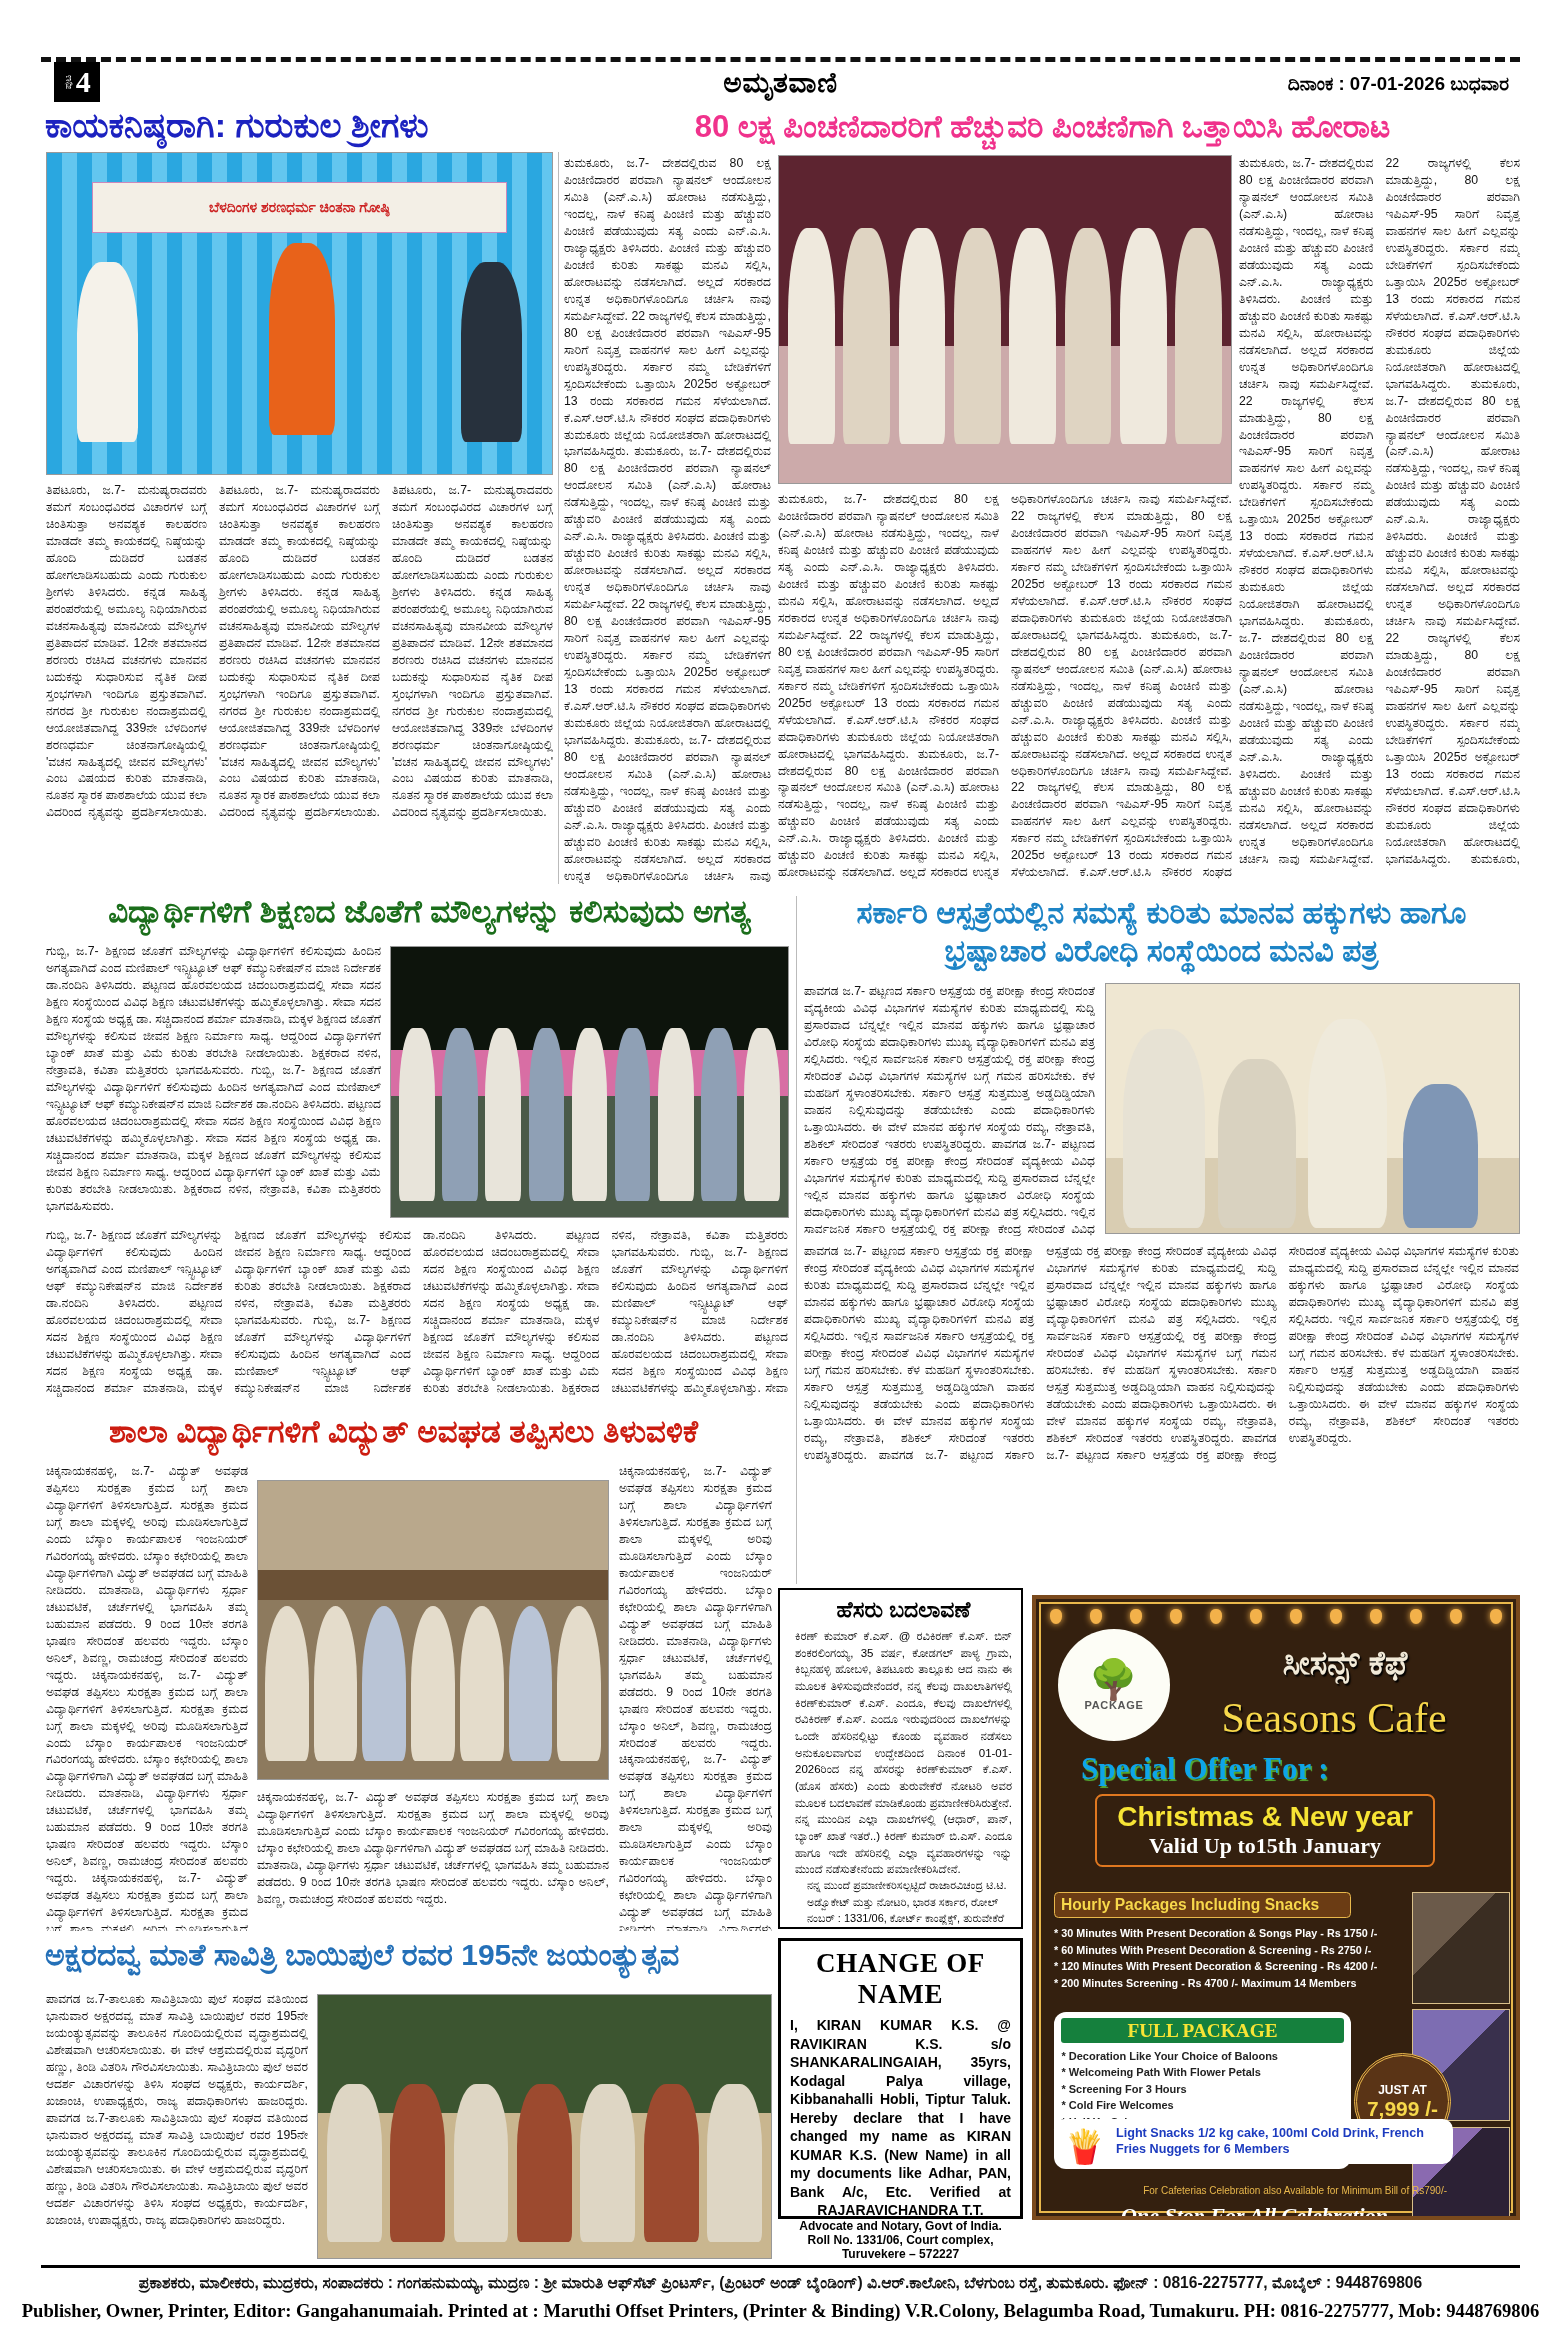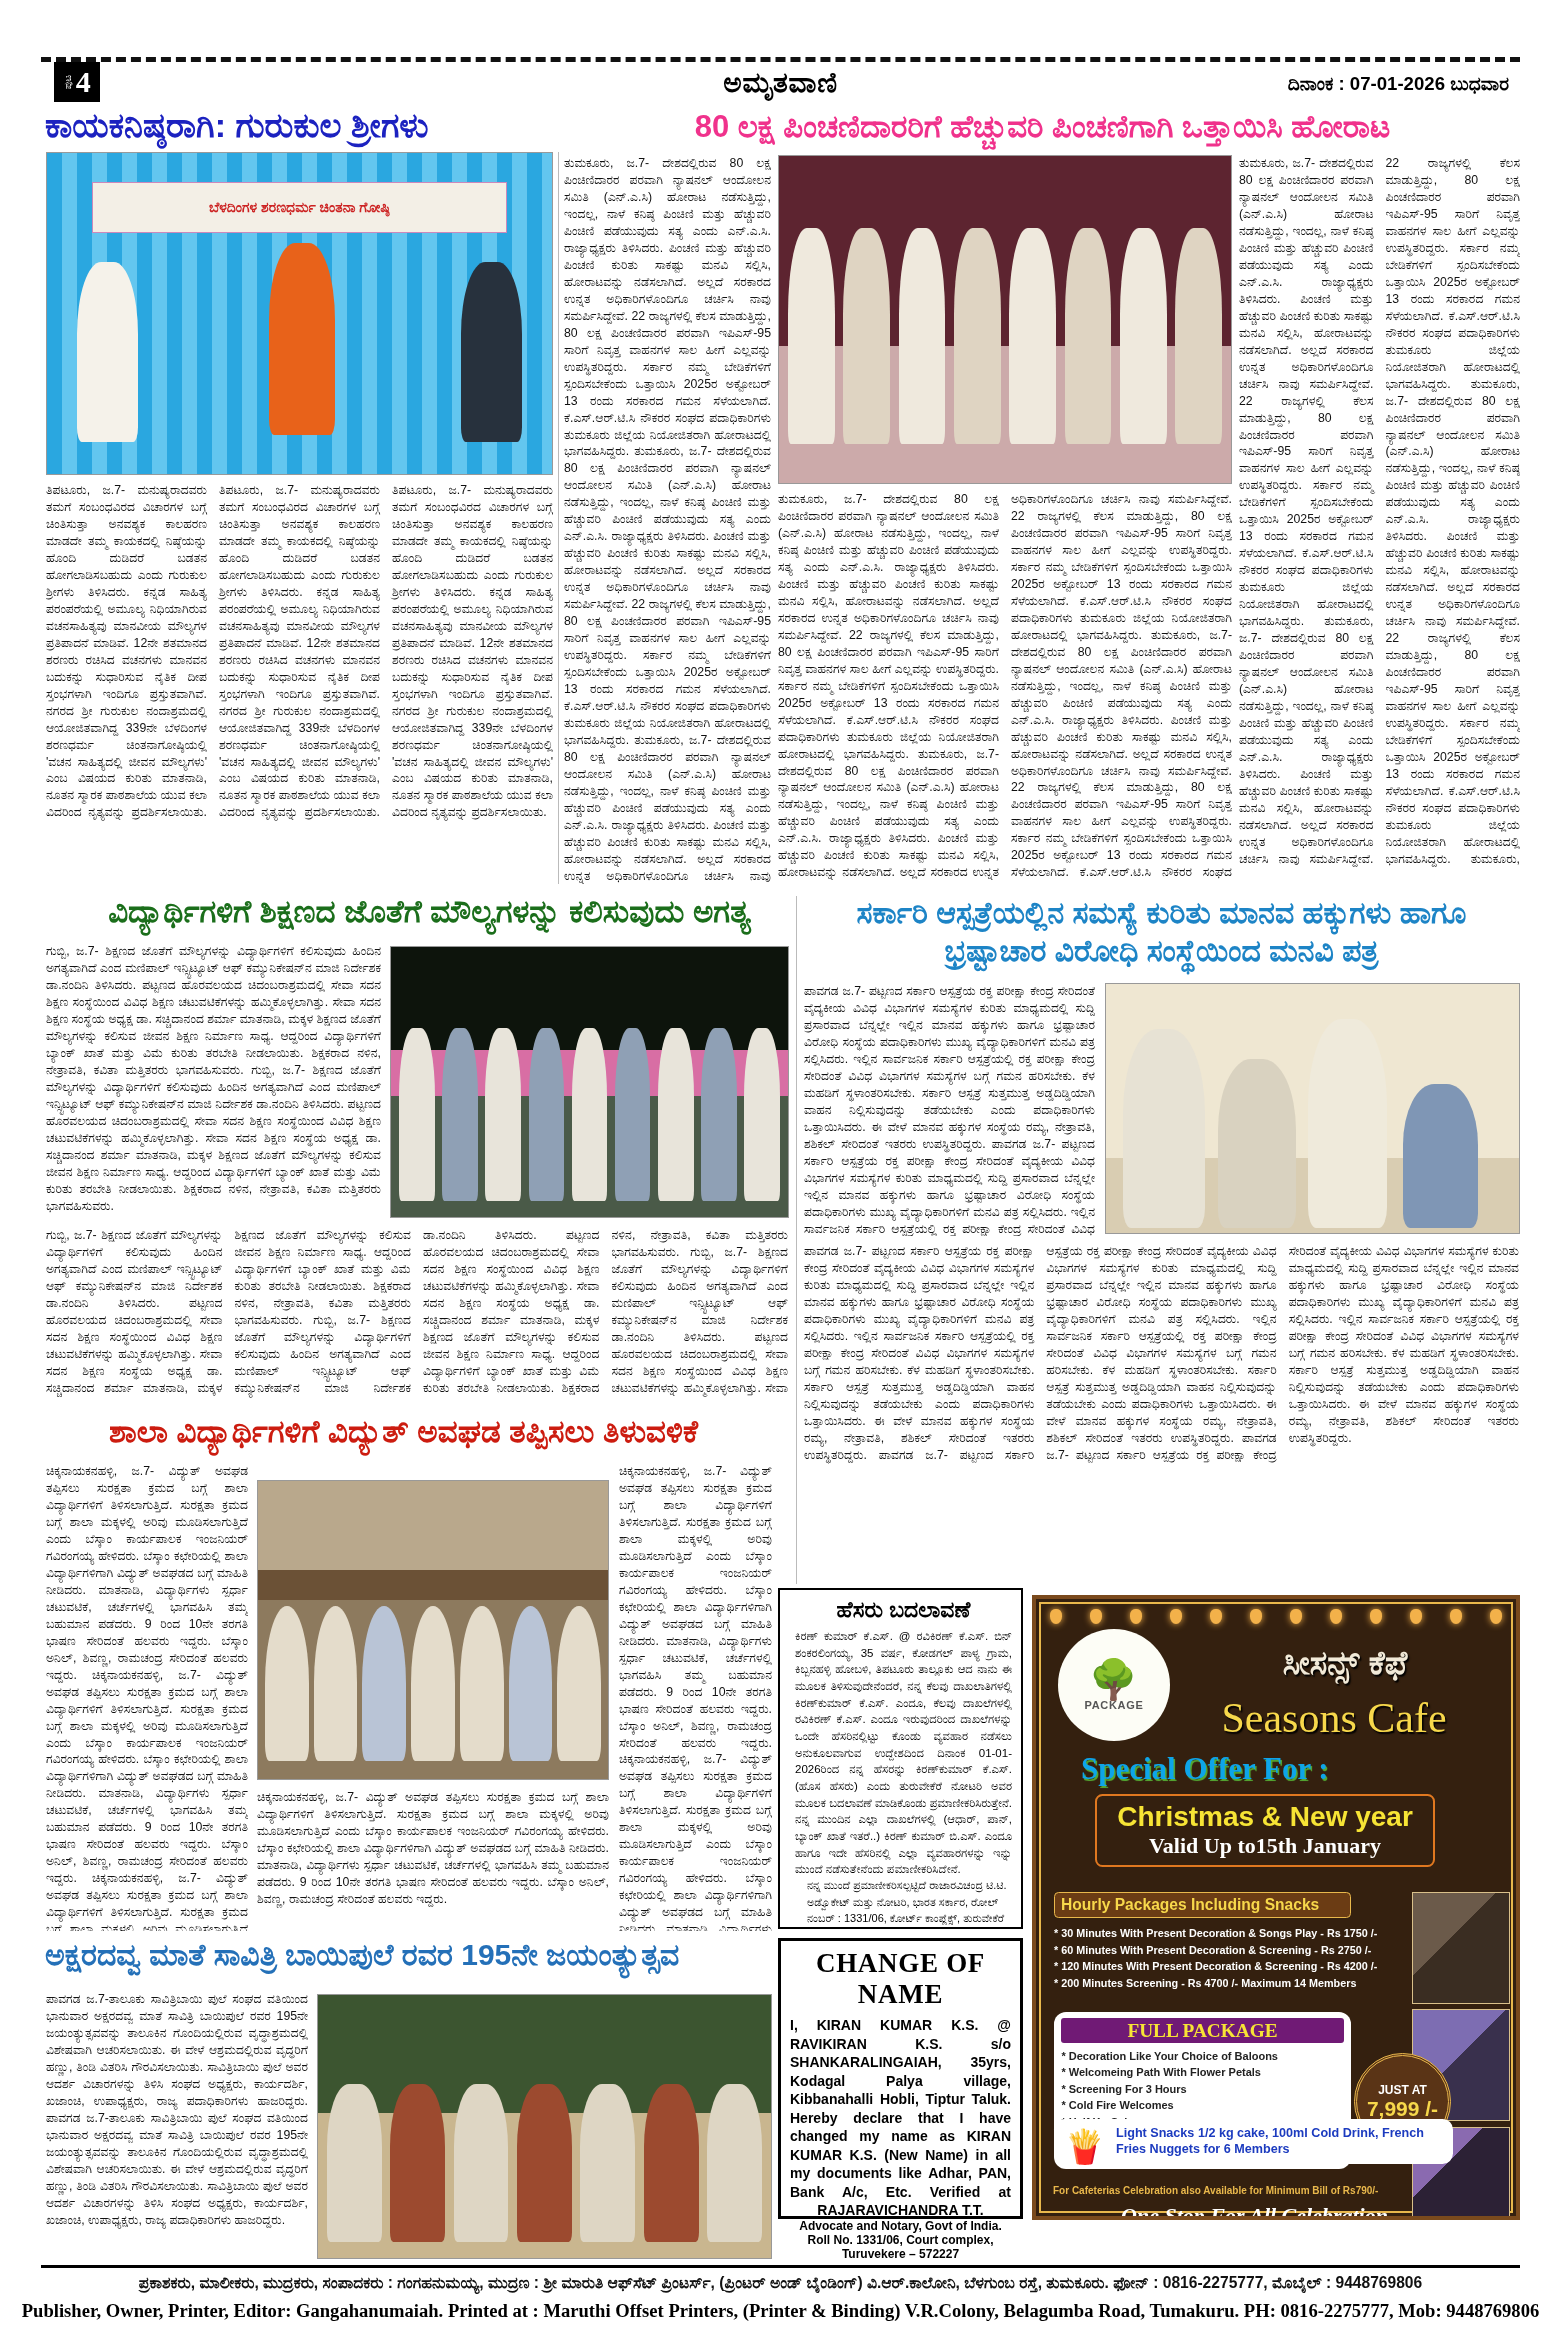--- a/index.html
+++ b/index.html
@@ -76,28 +76,28 @@
   .ad .logo .lname { font-size:11px; font-weight:bold; letter-spacing:0.7px; color:#555; }
   .ad .kn-name { position:absolute; left:149px; top:45px; width:320px; text-align:center; font-size:33px; font-weight:bold; color:#f2ead8; text-shadow:1.5px 1.5px 1.5px #000; }
   .ad .en-name { position:absolute; left:112px; top:95px; width:372px; text-align:center; font-size:42px; color:#f7d84b; font-family:"Liberation Serif", serif; text-shadow:1.5px 1.5px 1.5px #000; }
   .ad .offer { position:absolute; left:45px; top:152px; width:401px; text-align:left; font-size:31px; font-weight:bold; color:#0ea5e9; font-family:"Liberation Serif", serif; text-shadow:1.5px 1.5px 0.7px #5a3; }
   .ad .occ-box { position:absolute; left:59px; top:195px; width:340px; border:2.2px solid #e07820; border-radius:7.4px; padding:4.5px 3px 6px; text-align:center; }
   .ad .occ { font-size:28px; font-weight:bold; color:#f7e435; }
   .ad .valid { font-size:22px; font-weight:bold; color:#fff; font-family:"Liberation Serif", serif; }
   .ad .pkg-ribbon { position:absolute; left:18px; top:293px; width:297px; background:#6b3c14; border:1.5px solid #e9b84c; color:#f7d84b; font-weight:bold; font-size:15.6px; padding:3px 6px; border-radius:4.5px; }
   .ad .pkg-list { position:absolute; left:18px; top:326px; width:349px; font-size:10.8px; font-weight:bold; color:#fff; line-height:1.55; }
   .ad .full-panel { position:absolute; left:18px; top:413px; width:297px; background:#fff; border-radius:12px; color:#222; padding:6px 7.4px; }
-  .ad .fp-title { background:#701a75; color:#f7e435; font-weight:bold; font-size:19.3px; text-align:center; border-radius:3px; padding:1.5px 0; margin-bottom:4.5px; font-family:"Liberation Serif", serif;}
+  .ad .fp-title { background:#15803d; color:#f7e435; font-weight:bold; font-size:19.3px; text-align:center; border-radius:3px; padding:1.5px 0; margin-bottom:4.5px; font-family:"Liberation Serif", serif;}
   .ad .fp-list { font-size:11px; font-weight:bold; line-height:1.5; }
   .ad .burst { position:absolute; left:318px; top:454px; width:97px; height:97px; background:#5a3416; border:3px double #e9b84c; border-radius:50%; display:flex; flex-direction:column; align-items:center; justify-content:center; }
   .ad .burst .ja { color:#fff; font-weight:bold; font-size:12px; }
   .ad .burst .pr { color:#f7d84b; font-weight:bold; font-size:21px; }
   .ad .snack-strip { position:absolute; left:18px; top:520px; width:399px; background:#fff; border-radius:10.4px; padding:6px 9px 6px 62px; color:#1c3bbf; font-weight:bold; font-size:12.6px; line-height:1.3; }
   .ad .snack-strip .fries { position:absolute; left:10.4px; top:7.4px; font-size:33px; }
-  .ad .cafeteria { position:absolute; left:17px; top:586px; width:401px; text-align:left; color:#e9b84c; font-weight:bold; font-size:10px; }
+  .ad .cafeteria { position:absolute; left:10px; top:586px; width:401px; text-align:right; color:#e9b84c; font-weight:normal; font-size:10px; }
   .ad .onestop { position:absolute; left:18px; top:604px; width:401px; text-align:center; color:#fff; font-style:italic; font-weight:bold; font-size:22px; font-family:"Liberation Serif", serif; }
   .ad .thumb { position:absolute; border:1.5px solid #d9c08a; background:linear-gradient(135deg,#6b5a4a 0 40%,#3a2d22 40% 100%); }
   .ad .thumb.t2 { background:linear-gradient(135deg,#7d6db2 0 45%,#39304d 45% 100%); }
   .ad .thumb.t3 { background:linear-gradient(135deg,#8a6ab0 0 35%,#2c2135 35% 100%); }
 
   
   .foot-rule { position:absolute; left:41px; right:41px; top:2265px; border-top:3px solid #000; }
   .foot-kn { position:absolute; left:0; right:0; top:2274px; text-align:center; font-size:15.6px; font-weight:bold; color:#111; }
   .foot-en { position:absolute; left:0; right:0; top:2300px; text-align:center; font-size:18.6px; font-weight:bold; font-family:"Liberation Serif", serif; color:#000; }
 

